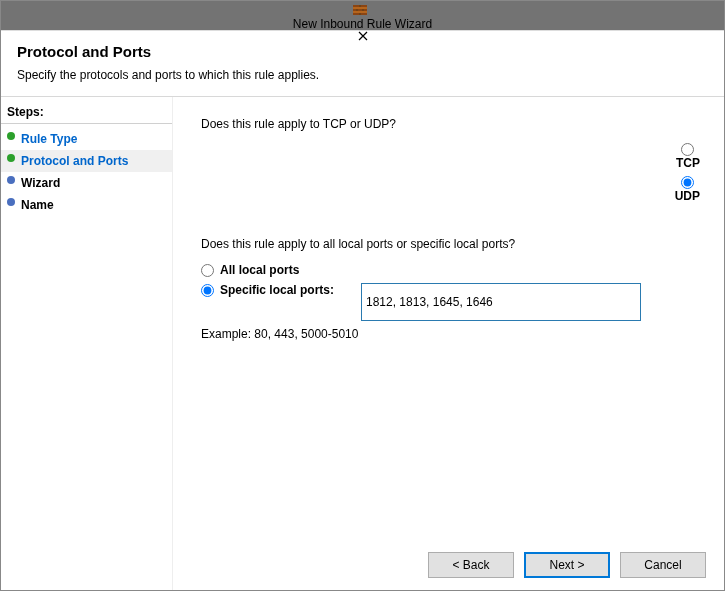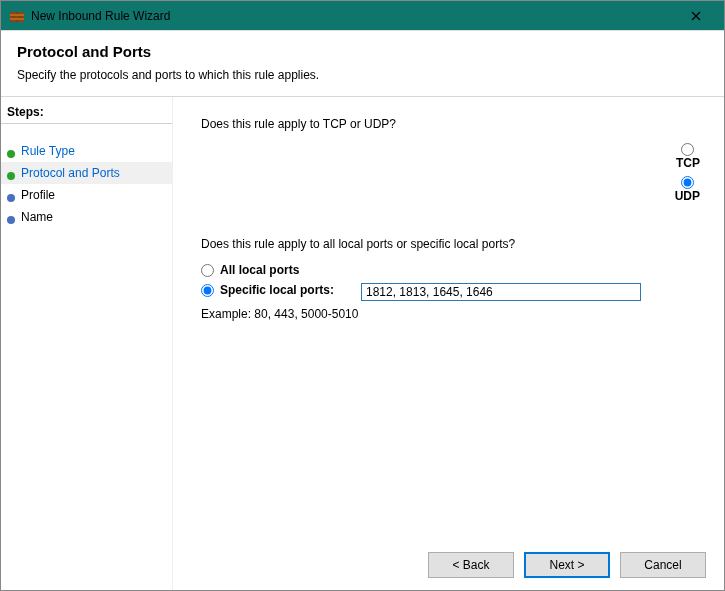--- a/index.html
+++ b/index.html
@@ -1,43 +1,43 @@
 <!DOCTYPE html>
 <html><head>
 <meta charset="utf-8">
 <style>
   * { box-sizing: border-box; margin: 0; padding: 0; }
   body { font-family: "Segoe UI", Tahoma, sans-serif; font-size: 12px; background: #fff; width: 725px; height: 591px; color: #000; }
   .window { width: 725px; height: 591px; border: 1px solid #888; background: #fff; position: relative; display: flex; flex-direction: column; }
-  .titlebar { height: 30px; background: #0f766e; border-bottom: 1px solid #ddd; display: flex; align-items: center; padding: 0 8px; }
+  .titlebar { height: 30px; background: #737373; border-bottom: 1px solid #ddd; display: flex; align-items: center; padding: 0 8px; flex-direction: column; }
   .titlebar .icon { width: 16px; height: 16px; margin-right: 6px; }
   .titlebar .title { flex: 1; font-size: 12px; }
   .titlebar .close { width: 40px; height: 28px; display: flex; align-items: center; justify-content: center; font-size: 13px; color: #000; cursor: default; }
   .header { padding: 12px 16px 14px 16px; border-bottom: 1px solid #d8d8d8; }
   .header h1 { font-size: 15px; font-weight: bold; margin-bottom: 8px; }
   .header p { font-size: 12px; color: #000; }
   .body { display: flex; flex: 1; overflow: hidden; }
   .sidebar { width: 172px; background: #fff; border-right: 1px solid #eee; padding: 6px 0; }
-  .steps-title { font-size: 12px; font-weight: bold; padding: 2px 6px 4px 6px; border-bottom: 1px solid #d0d0d0; margin-bottom: 16px; }
-  .step { display: flex; align-items: flex-end; padding: 4px 6px; font-size: 12px; cursor: default; }
+  .steps-title { font-size: 12px; font-weight: bold; padding: 2px 6px 4px 6px; border-bottom: 1px solid #d0d0d0; margin-bottom: 4px; }
+  .step { display: flex; align-items: flex-start; padding: 4px 6px; font-size: 12px; cursor: default; font-weight: bold; }
   .step.active { background: #f0f0f0; }
   .step.done a { color: #0066cc; text-decoration: none; }
   .step .bullet { width: 8px; height: 8px; border-radius: 50%; margin-right: 6px; }
   .bullet.green { background: #2ca02c; }
   .bullet.blue { background: #4a6fbf; }
   .content { flex: 1; padding: 20px 24px 0 28px; font-size: 12px; position: relative; }
   .question { margin-bottom: 12px; }
   .options { margin-left: 0; }
   .option { display: flex; align-items: flex-end; margin-bottom: 6px; font-weight: bold; font-size: 12px; flex-direction: column; }
   .option input[type="radio"] { margin-right: 6px; width: 13px; height: 13px; }
   .option .opt-label { font-weight: bold; }
   .spacer { height: 28px; }
   .port-row { display: flex; align-items: flex-start; margin-bottom: 6px; }
   .port-row .radio-label { display: flex; align-items: center; min-width: 160px; font-weight: bold; font-size: 12px; }
-  .port-input { flex: 1; max-width: 280px; height: 18px; padding: 2px 4px; font-size: 12px; border: 1px solid #2a7ab0; font-family: inherit; }
+  .port-input { flex: 1; max-width: 280px; height: 38px; padding: 2px 4px; font-size: 12px; border: 1px solid #2a7ab0; font-family: inherit; }
   .example { font-size: 12px; color: #000; margin-top: 2px; }
   .footer { position: absolute; bottom: 12px; right: 18px; display: flex; gap: 10px; }
   .btn { width: 86px; height: 26px; background: #e1e1e1; border: 1px solid #adadad; font-size: 12px; cursor: default; font-family: inherit; }
   .btn.default { border: 1px solid #0078d7; background: #e1e1e1; box-shadow: inset 0 0 0 1px #0078d7; }
 </style>
 </head>
 <body>
 
 <div class="window">
   <div class="titlebar">
@@ -72,21 +72,21 @@
       <div class="step done">
         <span class="bullet green"></span>
         <a href="#">Rule Type</a>
       </div>
       <div class="step done active">
         <span class="bullet green"></span>
         <a href="#">Protocol and Ports</a>
       </div>
       <div class="step">
         <span class="bullet blue"></span>
-        <span>Profile</span>
+        <span>Wizard</span>
       </div>
       <div class="step">
         <span class="bullet blue"></span>
         <span>Name</span>
       </div>
     </div>
 
     <div class="content">
       <p class="question">Does this rule apply to TCP or UDP?</p>
       <div class="options">

